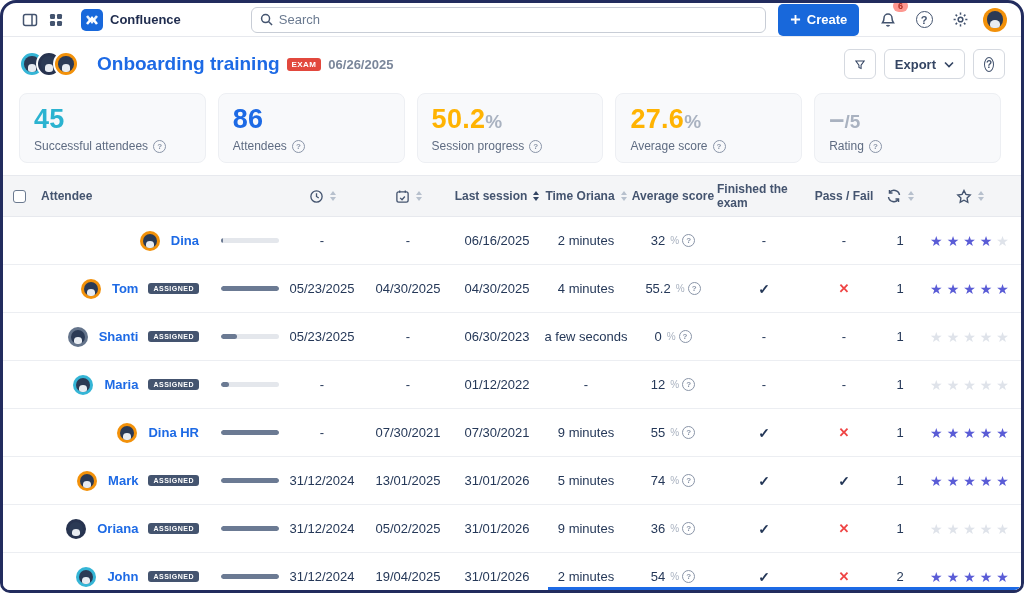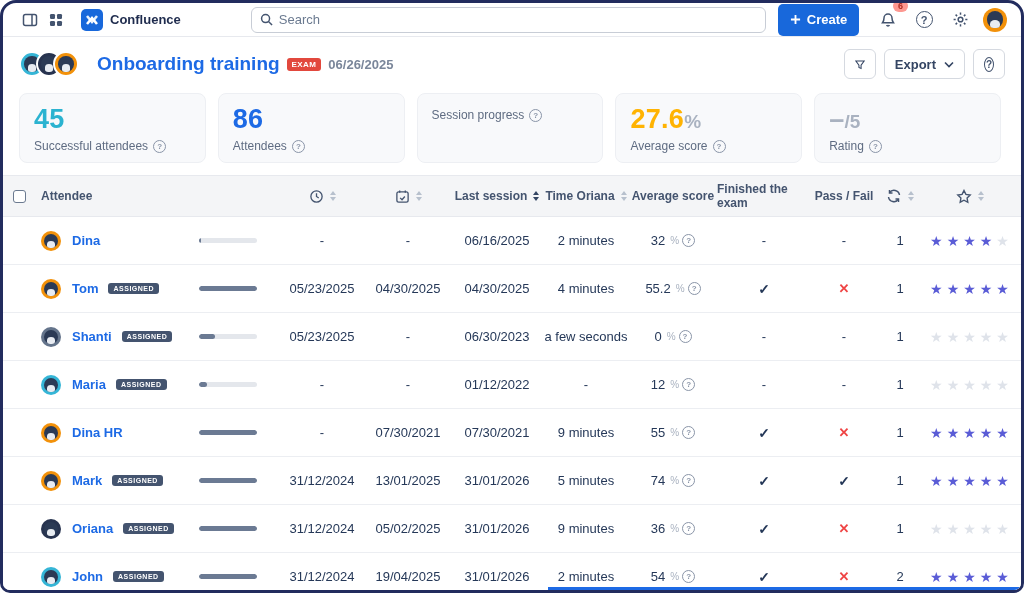--- a/index.html
+++ b/index.html
@@ -50,21 +50,21 @@
   .th.left { justify-content:flex-start; }
   .checkbox { width:13px; height:13px; border:1.5px solid #6b7a90; border-radius:3px; background:#fff; cursor:pointer; }
   .sort { display:inline-flex; flex-direction:column; gap:2px; margin-left:2px; }
   .sort i { width:0; height:0; border-left:3.5px solid transparent; border-right:3.5px solid transparent; }
   .sort .up { border-bottom:4px solid #b7c0cd; }
   .sort .dn { border-top:4px solid #b7c0cd; }
   .sort.active .up { border-bottom-color:#344563; }
   .sort.active .dn { border-top-color:#344563; }
   .trow { height:48px; border-bottom:1px solid #eceef2; background:#fff; font-size:13px; color:#253858; }
   .trow .cell { display:flex; align-items:center; justify-content:center; gap:3px; }
-  .trow .cell.left { justify-content:flex-start; }
+  .trow .cell.left { justify-content:flex-end; }
   .att-avatar { width:20px; height:20px; flex:0 0 auto; }
   .name-link { color:#1d6ae5; font-weight:bold; margin-left:8px; text-decoration:none; cursor:pointer; white-space:nowrap; }
   .badge-assigned { background:#44546f; color:#fff; font-size:7px; font-weight:bold; letter-spacing:.5px; padding:2px 5px; border-radius:3px; margin-left:7px; }
   .track { width:58px; height:5px; border-radius:3px; background:#e4e7ec; overflow:hidden; }
   .fill { display:block; height:100%; background:#6b7a93; border-radius:3px; }
   .pct { font-size:10px; color:#a9b2c0; margin-left:2px; }
   .check { color:#243757; font-weight:bold; font-size:14px; }
   .cross { color:#ef4444; font-weight:bold; font-size:13px; }
   .star { font-size:14px; letter-spacing:1px; }
   .star.on { color:#5a5cd6; }
@@ -174,20 +174,21 @@
         </div>
     </div>
     <div class="stat-card">
       <div><span class="stat-value" style="color: rgb(29, 106, 229);">86</span><span class="stat-suffix"></span></div>
       <div class="stat-label-row">
           <span class="stat-label">Attendees</span>
           <span class="mini-q">?</span>
         </div>
     </div>
     <div class="stat-card">
+      <div><span class="stat-value" style="color: rgb(255, 179, 2);">50.2</span><span class="stat-suffix">%</span></div>
       <div class="stat-label-row">
           <span class="stat-label">Session progress</span>
           <span class="mini-q">?</span>
         </div>
     </div>
     <div class="stat-card">
       <div><span class="stat-value" style="color: rgb(255, 179, 2);">27.6</span><span class="stat-suffix">%</span></div>
       <div class="stat-label-row">
           <span class="stat-label">Average score</span>
           <span class="mini-q">?</span>

